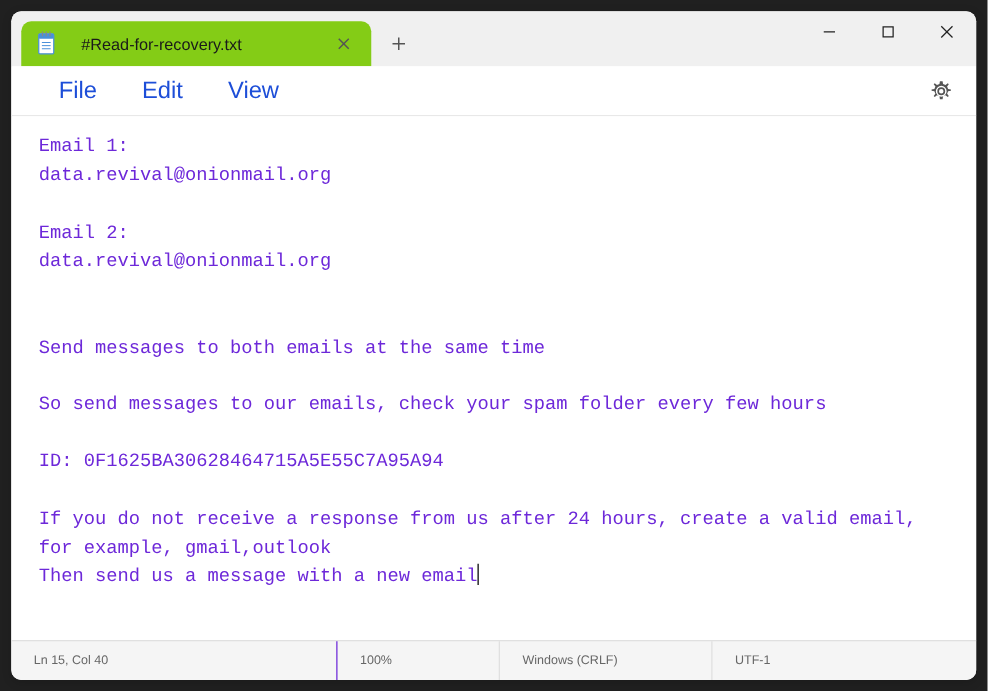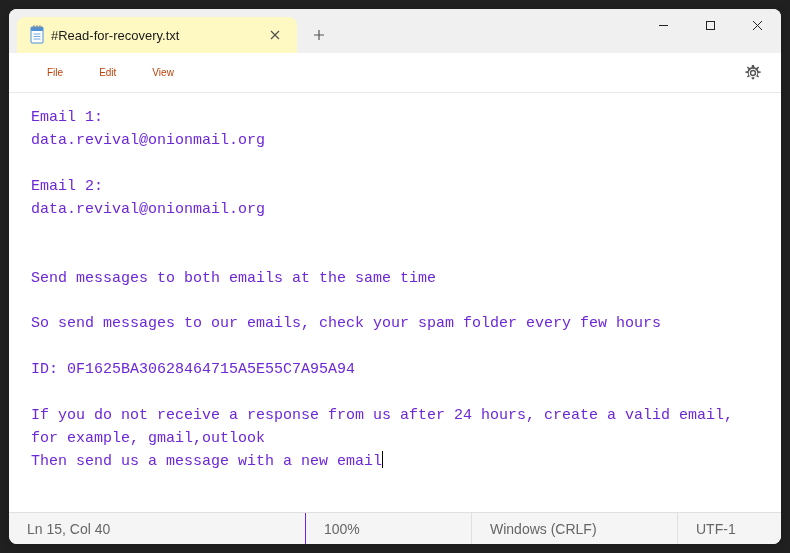--- a/index.html
+++ b/index.html
@@ -39,27 +39,27 @@
     }
     
     .tabs-area {
       display: flex;
       align-items: flex-end;
       flex: 1;
       padding-left: 8px;
     }
     
     .tab {
-      background: #fef9c3;
+      background: #84cc16;
       height: 36px;
       border-radius: 8px 8px 0 0;
       display: flex;
       align-items: center;
       padding: 0 14px 0 12px;
-      gap: 6px;
+      gap: 20px;
       min-width: 280px;
     }
     
     .tab-icon {
       width: 16px;
       height: 20px;
       display: flex;
       align-items: center;
       justify-content: center;
     }
@@ -114,22 +114,22 @@
       height: 40px;
       background: #fff;
       display: flex;
       align-items: center;
       padding: 0 10px 0 20px;
       border-bottom: 1px solid #e8e8e8;
     }
     
     .menu-item {
       padding: 6px 18px;
-      font-size: 10px;
-      color: #c2410c;
+      font-size: 19px;
+      color: #1d4ed8;
       cursor: pointer;
       border-radius: 4px;
     }
     
     .menu-spacer {
       flex: 1;
     }
     
     .settings-btn {
       width: 36px;
@@ -156,23 +156,22 @@
       white-space: pre-wrap;
       word-break: break-word;
     }
     
     .statusbar {
       height: 32px;
       background: #f5f5f5;
       display: flex;
       align-items: center;
       border-top: 1px solid #e0e0e0;
-      font-size: 14px;
+      font-size: 10px;
       color: #666;
-      gap: 36px;
     }
     
     .status-cell {
       padding: 0 18px;
       height: 100%;
       display: flex;
       align-items: center;
     }
     
     .status-cell.pos {

